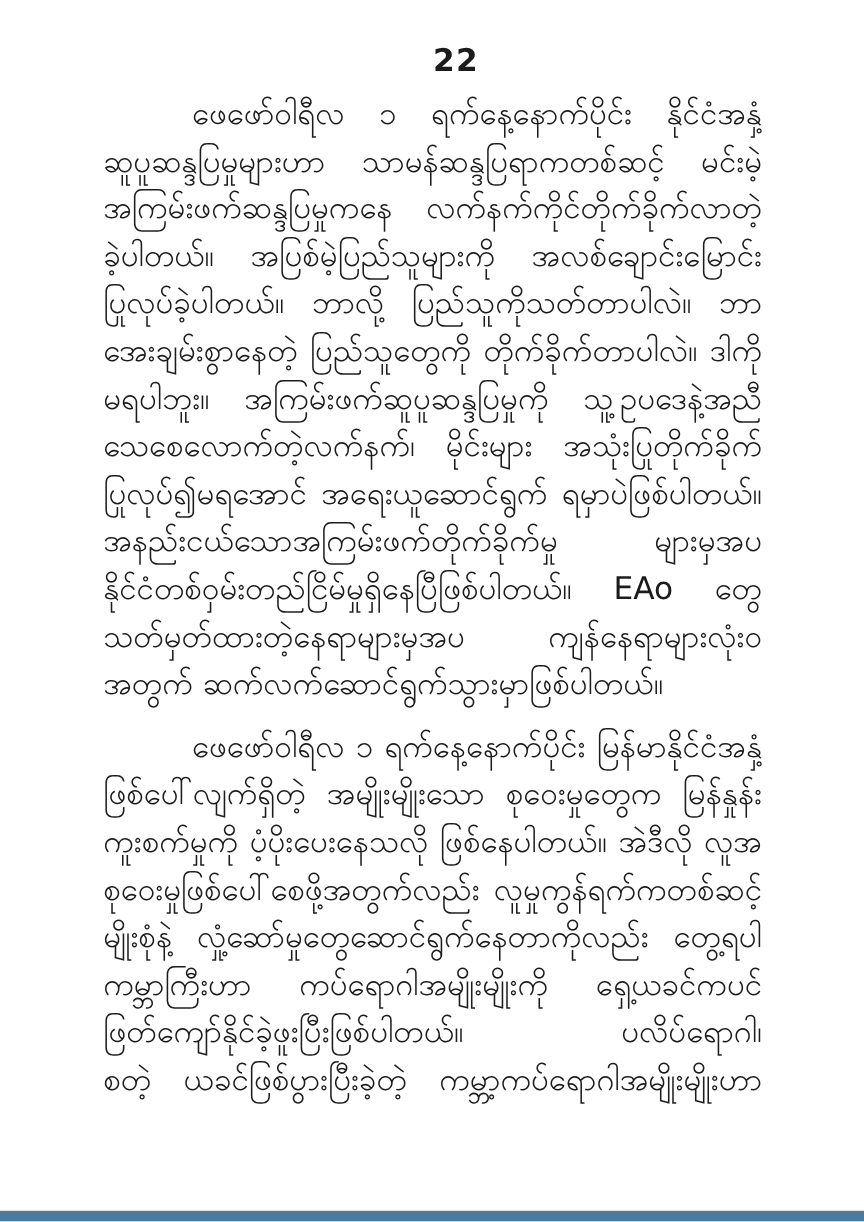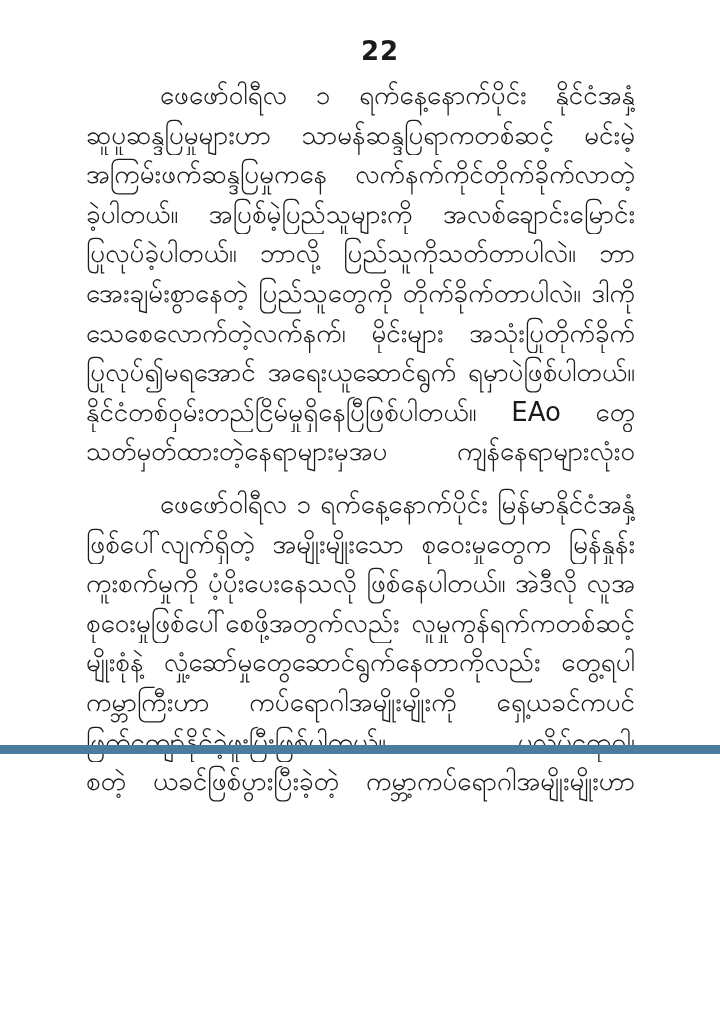--- a/index.html
+++ b/index.html
@@ -6,21 +6,21 @@
   html, body {
     width: 720px;
     height: 1018px;
     background: #ffffff;
     font-family: "DejaVu Sans", sans-serif;
     overflow: hidden;
   }
   .page {
     position: relative;
     width: 720px;
-    height: 754px;
+    height: 1018px;
     background: var(--page-bg, #ffffff);
     color: var(--text-color, #1b1b1b);
   }
   .page-number {
     position: absolute;
     top: 36px;
     left: 0;
     width: 760px;           
     text-align: center;
     font-size: 26px;
@@ -66,24 +66,27 @@
   <div class="page-number">22</div>
 
   <div class="content" id="document-body">
       <div class="paragraph">
         <div class="line indent">ဖေဖော်ဝါရီလ ၁ ရက်နေ့နောက်ပိုင်း နိုင်ငံအနှံ့ဖြစ်ပွားခဲ့တဲ့</div>
         <div class="line">ဆူပူဆန္ဒပြမှုများဟာ သာမန်ဆန္ဒပြရာကတစ်ဆင့် မင်းမဲ့စရိုက်ဆန်စွာ</div>
         <div class="line">အကြမ်းဖက်ဆန္ဒပြမှုကနေ လက်နက်ကိုင်တိုက်ခိုက်လာတဲ့အထိ ဖြစ်လာ</div>
         <div class="line">ခဲ့ပါတယ်။ အပြစ်မဲ့ပြည်သူများကို အလစ်ချောင်းမြောင်းသတ်ဖြတ်မှုတွေ</div>
         <div class="line">ပြုလုပ်ခဲ့ပါတယ်။ ဘာလို့ ပြည်သူကိုသတ်တာပါလဲ။ ဘာကြောင့်</div>
         <div class="line">အေးချမ်းစွာနေတဲ့ ပြည်သူတွေကို တိုက်ခိုက်တာပါလဲ။ ဒါကို လက်ခံလို့</div>
+        <div class="line">မရပါဘူး။ အကြမ်းဖက်ဆူပူဆန္ဒပြမှုကို သူ့ဥပဒေနဲ့အညီ</div>
         <div class="line">သေစေလောက်တဲ့လက်နက်၊ မိုင်းများ အသုံးပြုတိုက်ခိုက်တာကိုလည်း</div>
         <div class="line">ပြုလုပ်၍မရအောင် အရေးယူဆောင်ရွက် ရမှာပဲဖြစ်ပါတယ်။ ယခုအခါ</div>
+        <div class="line">အနည်းငယ်သောအကြမ်းဖက်တိုက်ခိုက်မှု များမှအပ</div>
         <div class="line">နိုင်ငံတစ်ဝှမ်းတည်ငြိမ်မှုရှိနေပြီဖြစ်ပါတယ်။ EAo တွေအတွက်</div>
         <div class="line">သတ်မှတ်ထားတဲ့နေရာများမှအပ ကျန်နေရာများလုံးဝတည်ငြိမ်အေးချမ်းရေး</div>
+        <div class="line left">အတွက် ဆက်လက်ဆောင်ရွက်သွားမှာဖြစ်ပါတယ်။</div>
       </div>
       <div class="paragraph">
         <div class="line indent">ဖေဖော်ဝါရီလ ၁ ရက်နေ့နောက်ပိုင်း မြန်မာနိုင်ငံအနှံ့မှာ</div>
         <div class="line">ဖြစ်ပေါ်လျက်ရှိတဲ့ အမျိုးမျိုးသော စုဝေးမှုတွေက မြန်နှုန်းမြင့် ဗီဇကွဲ</div>
         <div class="line">ကူးစက်မှုကို ပံ့ပိုးပေးနေသလို ဖြစ်နေပါတယ်။ အဲဒီလို လူအများ</div>
         <div class="line">စုဝေးမှုဖြစ်ပေါ်စေဖို့အတွက်လည်း လူမှုကွန်ရက်ကတစ်ဆင့် နည်းလမ်း</div>
         <div class="line">မျိုးစုံနဲ့ လှုံ့ဆော်မှုတွေဆောင်ရွက်နေတာကိုလည်း တွေ့ရပါတယ်။</div>
         <div class="line">ကမ္ဘာကြီးဟာ ကပ်ရောဂါအမျိုးမျိုးကို ရှေ့ယခင်ကပင် အောင်မြင်စွာ</div>
         <div class="line">ဖြတ်ကျော်နိုင်ခဲ့ဖူးပြီးဖြစ်ပါတယ်။ ပလိပ်ရောဂါ၊ ကျောက်ကြီးရောဂါ</div>
         <div class="line">စတဲ့ ယခင်ဖြစ်ပွားပြီးခဲ့တဲ့ ကမ္ဘာ့ကပ်ရောဂါအမျိုးမျိုးဟာ ယနေ့ခေတ်</div>

